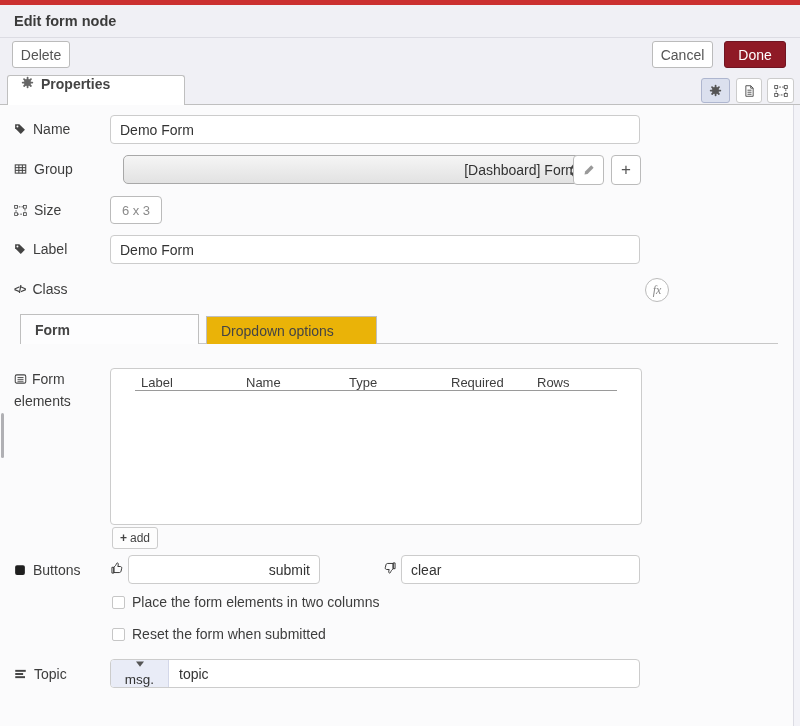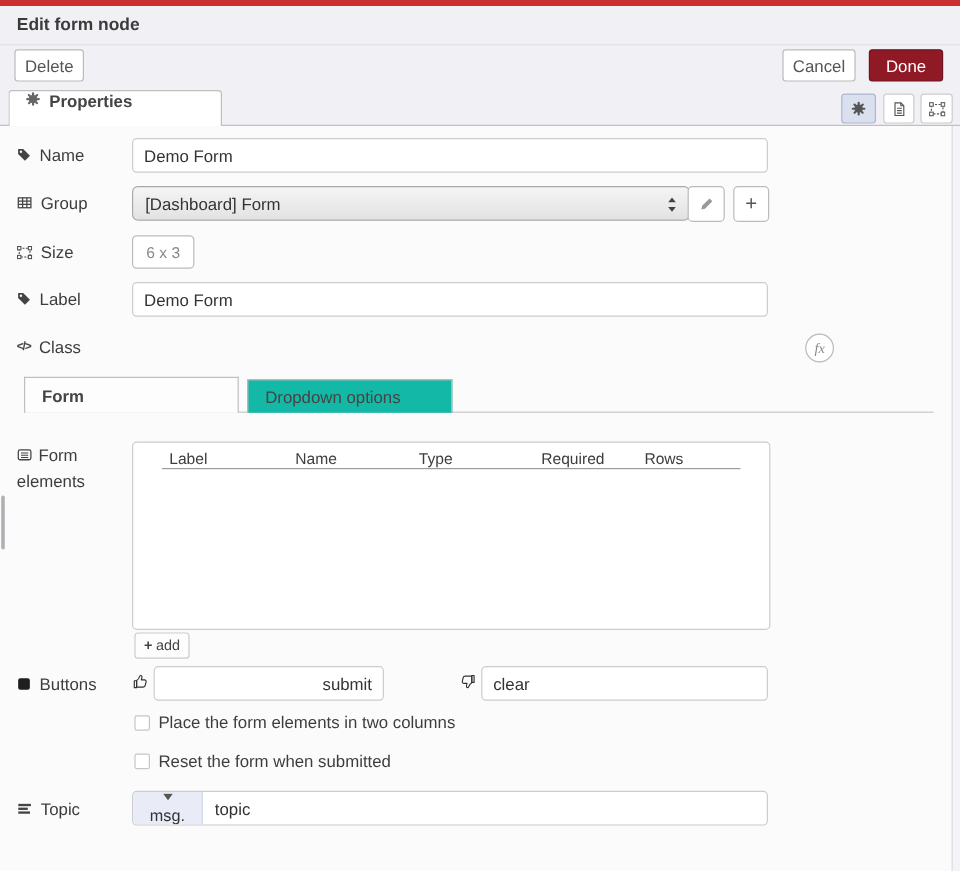--- a/index.html
+++ b/index.html
@@ -34,27 +34,27 @@
     padding:0 9px;font-family:"Liberation Sans",sans-serif;font-size:14px;color:#333;background:#fff;}
   .inp::placeholder{color:#b9b9bf;}
   .sel{position:absolute;box-sizing:border-box;height:29px;border:1px solid #a8a8a8;border-radius:5px;
     background:linear-gradient(#f5f5f5,#e2e2e2);display:flex;align-items:center;padding:0 10px;color:#333;cursor:pointer;}
   .sel .updown{position:absolute;right:10px;top:8px;}
   .sq-btn{position:absolute;box-sizing:border-box;height:30px;border:1px solid #bbb;border-radius:4px;
     background:#fff;display:flex;align-items:center;justify-content:center;cursor:pointer;color:#777;}
   .size-btn{left:110px;top:196px;width:52px;height:28px;font-size:13px;color:#8a8a8a;}
   .fx-circle{position:absolute;left:645px;top:278px;width:22px;height:22px;border:1px solid #bbb;border-radius:50%;
     background:#fff;display:flex;align-items:center;justify-content:center;font-family:"Liberation Serif",serif;
-    font-style:italic;font-size:12px;color:#888;cursor:pointer;margin-left:26px;}
+    font-style:italic;font-size:12px;color:#888;cursor:pointer;}
   
   .subtab-line{position:absolute;left:20px;top:343px;width:758px;height:1px;background:#c7c7c7;}
   .subtab{position:absolute;box-sizing:border-box;display:flex;align-items:center;padding-left:14px;cursor:pointer;}
   .subtab.active{left:20px;top:314px;width:179px;height:30px;background:#fdfdfe;border:1px solid #bfbfbf;
     border-bottom:none;font-weight:bold;color:#444;z-index:2;}
-  .subtab.inactive{left:206px;top:316px;width:171px;height:28px;background:#14b8a6;border:1px solid #bfbfbf;
+  .subtab.inactive{left:206px;top:316px;width:171px;height:28px;background:#eab308;border:1px solid #bfbfbf;
     border-bottom:none;color:#444;}
   
   .fe-box{position:absolute;left:110px;top:368px;width:530px;height:155px;border:1px solid #ccc;border-radius:4px;background:#fff;}
   .fe-head{position:absolute;top:6px;font-size:13px;color:#3d3d3d;}
   .fe-rule{position:absolute;left:24px;right:24px;top:21px;border-bottom:1px solid #9a9a9a;}
   .add-btn{position:absolute;left:112px;top:527px;width:44px;height:20px;border:1px solid #ccc;border-radius:3px;
     background:#fdfdfd;font-size:12px;color:#444;display:flex;align-items:center;justify-content:center;gap:3px;cursor:pointer;}
   
   .cbrow{position:absolute;display:flex;align-items:center;gap:7px;cursor:pointer;}
   .cb{width:13px;height:13px;border:1px solid #c6c6c6;border-radius:2px;background:#fff;box-sizing:border-box;}
@@ -156,21 +156,21 @@
       <svg width="13" height="12" viewBox="0 0 16 16" fill="none" stroke="#444" stroke-width="1.4">
         <rect x="1" y="2.5" width="14" height="11"></rect>
           <line x1="1" y1="6.2" x2="15" y2="6.2"></line>
           <line x1="1" y1="9.8" x2="15" y2="9.8"></line>
         <line x1="5.8" y1="2.5" x2="5.8" y2="13.5"></line>
           <line x1="10.5" y1="2.5" x2="10.5" y2="13.5"></line>
       </svg>
     </span>
     <span>Group</span>
   </div>
-  <div class="sel" style="left:110px;top:155px;width:465px;">
+  <div class="sel" style="left:123px;top:155px;width:465px;justify-content:flex-end;">
     <span>[Dashboard] Form</span>
     <span class="updown ic">
       <svg width="8" height="13" viewBox="0 0 8 13">
           <path d="M4 0.5 7.2 4.6H0.8Z" fill="#444"></path>
           <path d="M4 12.5 7.2 8.4H0.8Z" fill="#444"></path>
         </svg>
     </span>
   </div>
   <div class="sq-btn" style="left:573px;top:155px;width:31px;">
     <span class="ic">

